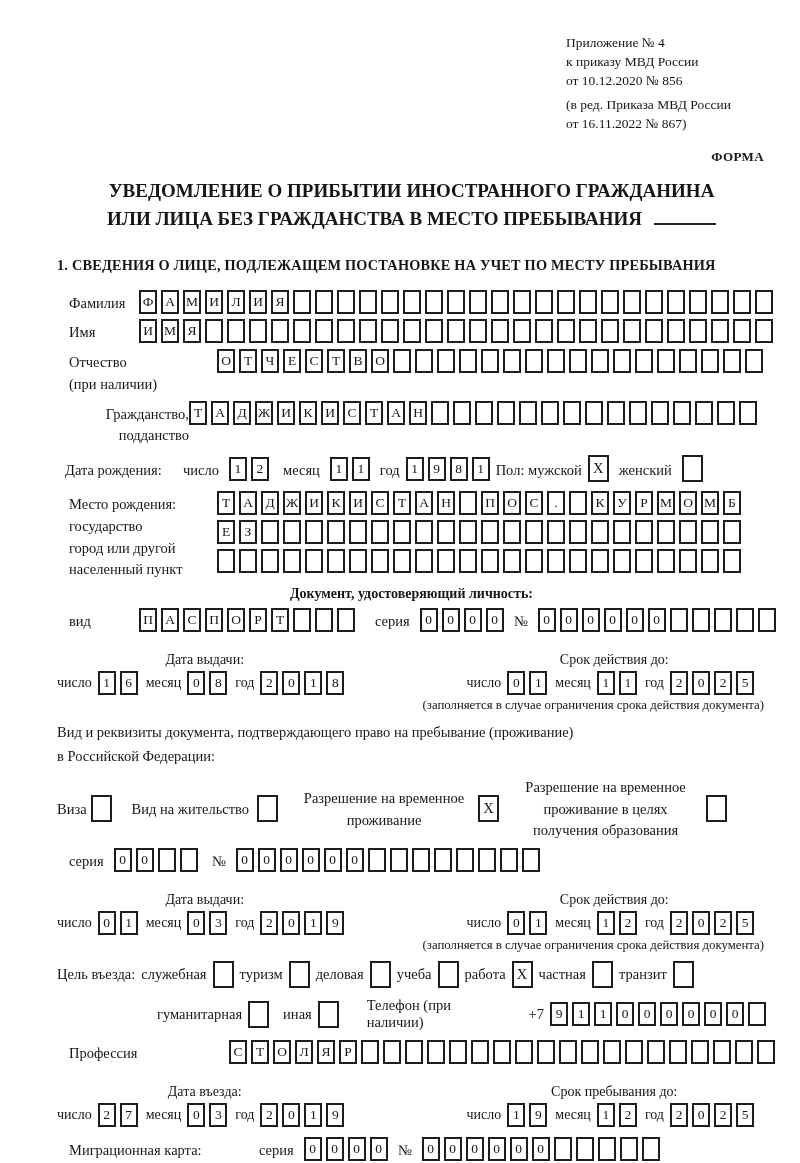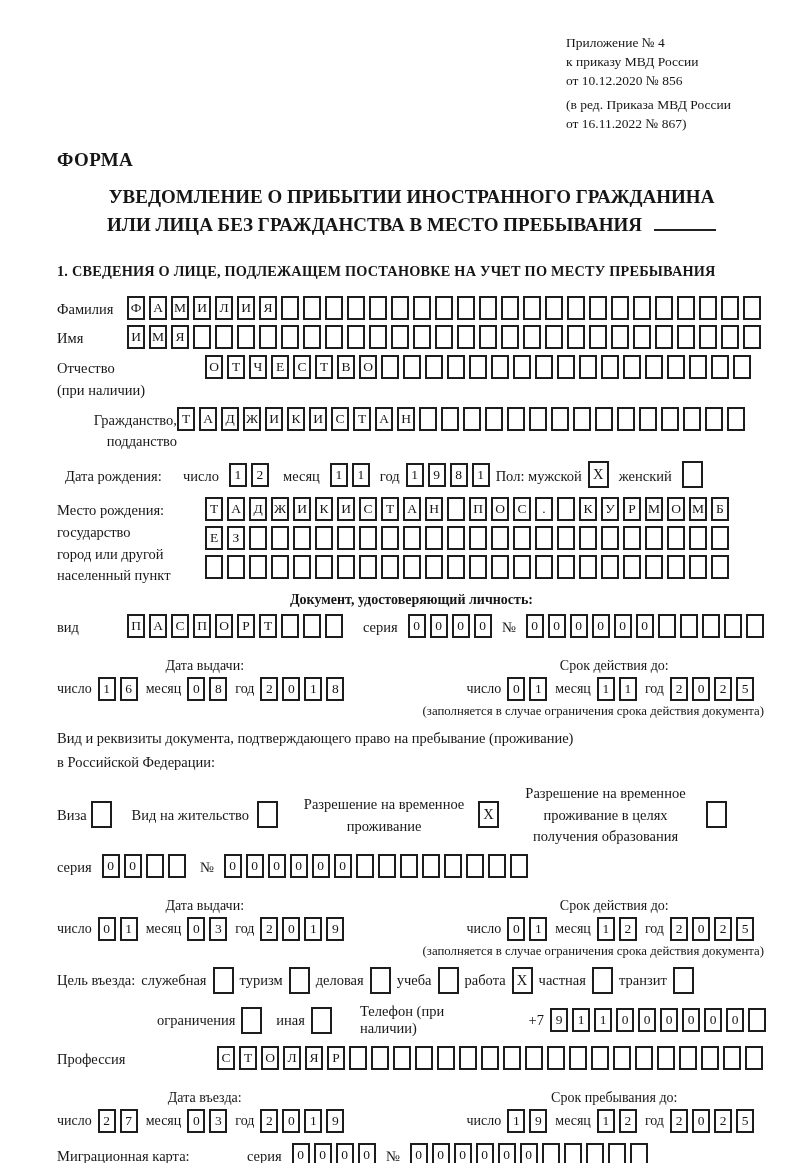--- a/index.html
+++ b/index.html
@@ -1,29 +1,29 @@
 <!DOCTYPE html>
 <html><head>
 <meta charset="utf-8">
 <style>
   html,body{margin:0;padding:0;background:#fff;}
   body{width:800px;height:1163px;overflow:hidden;color:#161616;
        font-family:"Liberation Serif","DejaVu Serif",serif;}
   .page{padding:34px 34px 20px 57px;}
   .appendix{margin-left:auto;width:200px;font-size:13.5px;line-height:1.4;}
   .appendix .ed-gap{margin-top:5px;}
-  .forma{text-align:left;font-weight:bold;font-size:19px;letter-spacing:.4px;
+  .forma{text-align:right;font-weight:bold;font-size:13px;letter-spacing:.4px;
          margin:16px 2px 12px 0;}
   .title{ text-align:center;font-weight:bold;font-size:19px;line-height:1.45;
           margin:2px 0 0;}
   .tline{display:inline-block;width:62px;border-bottom:2px solid #222;
          margin-left:12px;vertical-align:baseline;height:14px;}
   .sect{font-weight:bold;font-size:14.3px;margin:24px 0 16px;letter-spacing:.2px;}
 
-  .frow{display:flex;align-items:flex-start;margin-bottom:5px;font-size:14.5px;}
+  .frow{display:flex;align-items:flex-start;margin-bottom:5px;font-size:14.5px;margin-left:12px;}
   .flabel{flex:none;line-height:1.5;padding-top:3px;}
   .w70{width:70px;} .w120{width:120px;text-align:right;} .w148{width:148px;} .w160{width:160px;}
   .w112{width:112px;} .w190{width:190px;}
   .cells{display:flex;gap:4px;flex:none;}
   .cell{box-sizing:border-box;flex:none;width:18px;height:24px;
         border:2px solid #1d1d1d;font-size:13.5px;line-height:20px;
         text-align:center;background:#fff;}
   .stack{display:flex;flex-direction:column;gap:5px;}
 
   .cb{box-sizing:border-box;flex:none;display:inline-block;width:21px;height:27px;
@@ -518,21 +518,21 @@
     <span class="cb"></span>
     <span class="gap6">работа</span>
     <span class="cb">X</span>
     <span class="gap6">частная</span>
     <span class="cb"></span>
     <span class="gap6">транзит</span>
     <span class="cb"></span>
   </div>
 
   <div class="purp" style="margin-left:100px">
-    <span>ограничения</span>
+    <span>гуманитарная</span>
     <span class="cb"></span>
     <span class="gap14">иная</span>
     <span class="cb"></span>
     <span class="gap28">Телефон (при наличии)</span>
     <span class="gap28">+7</span>
     <span class="cells gap6">
         <span class="cell">9</span>
         <span class="cell">1</span>
         <span class="cell">1</span>
         <span class="cell">0</span>

